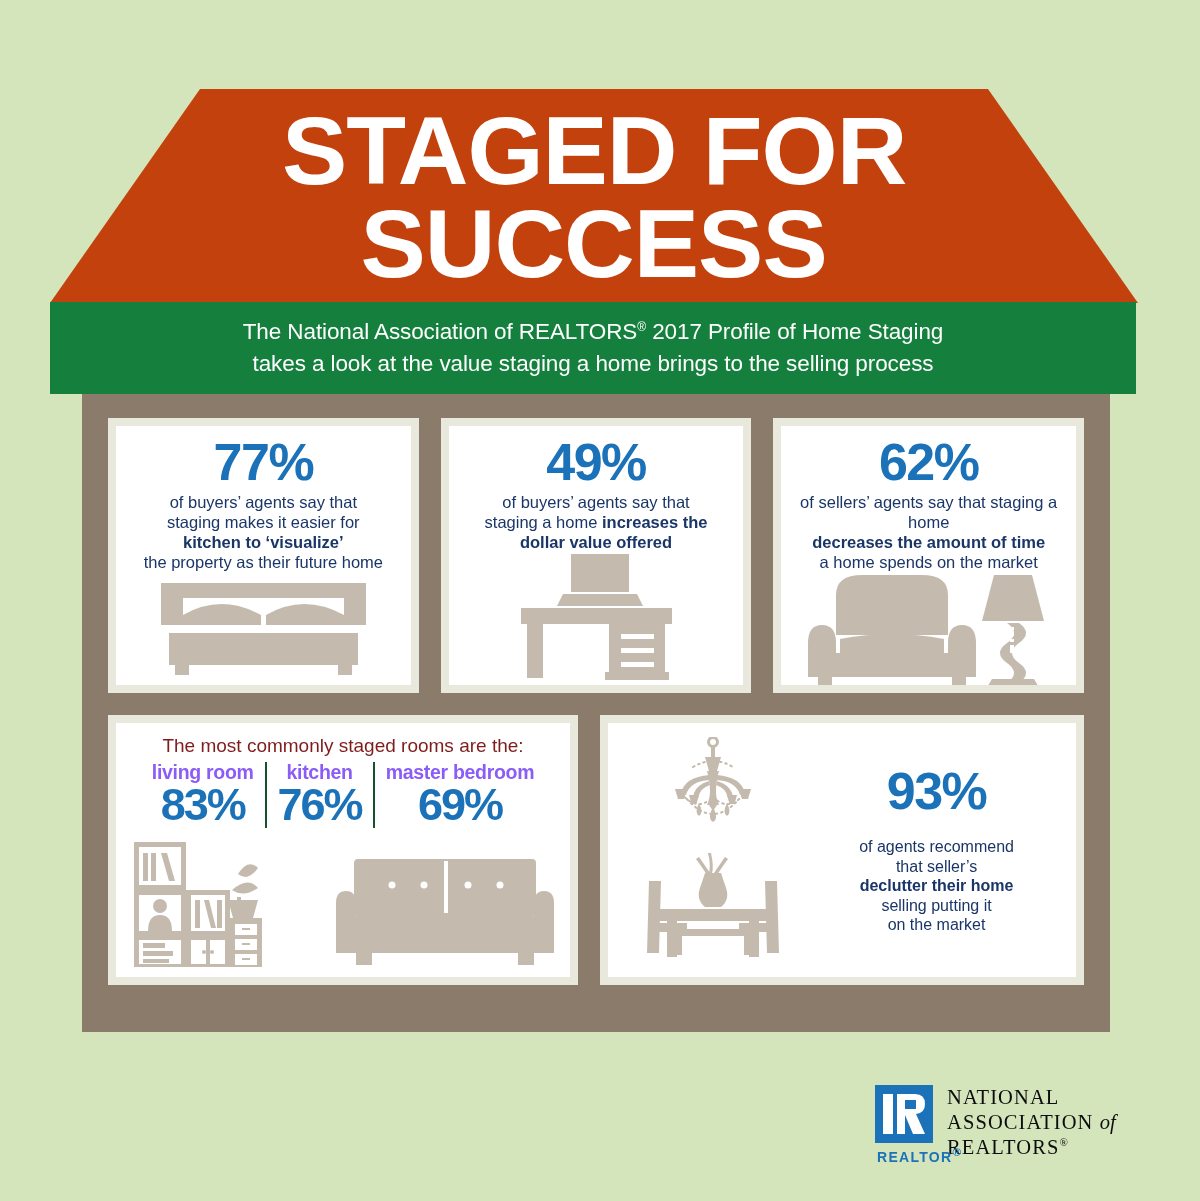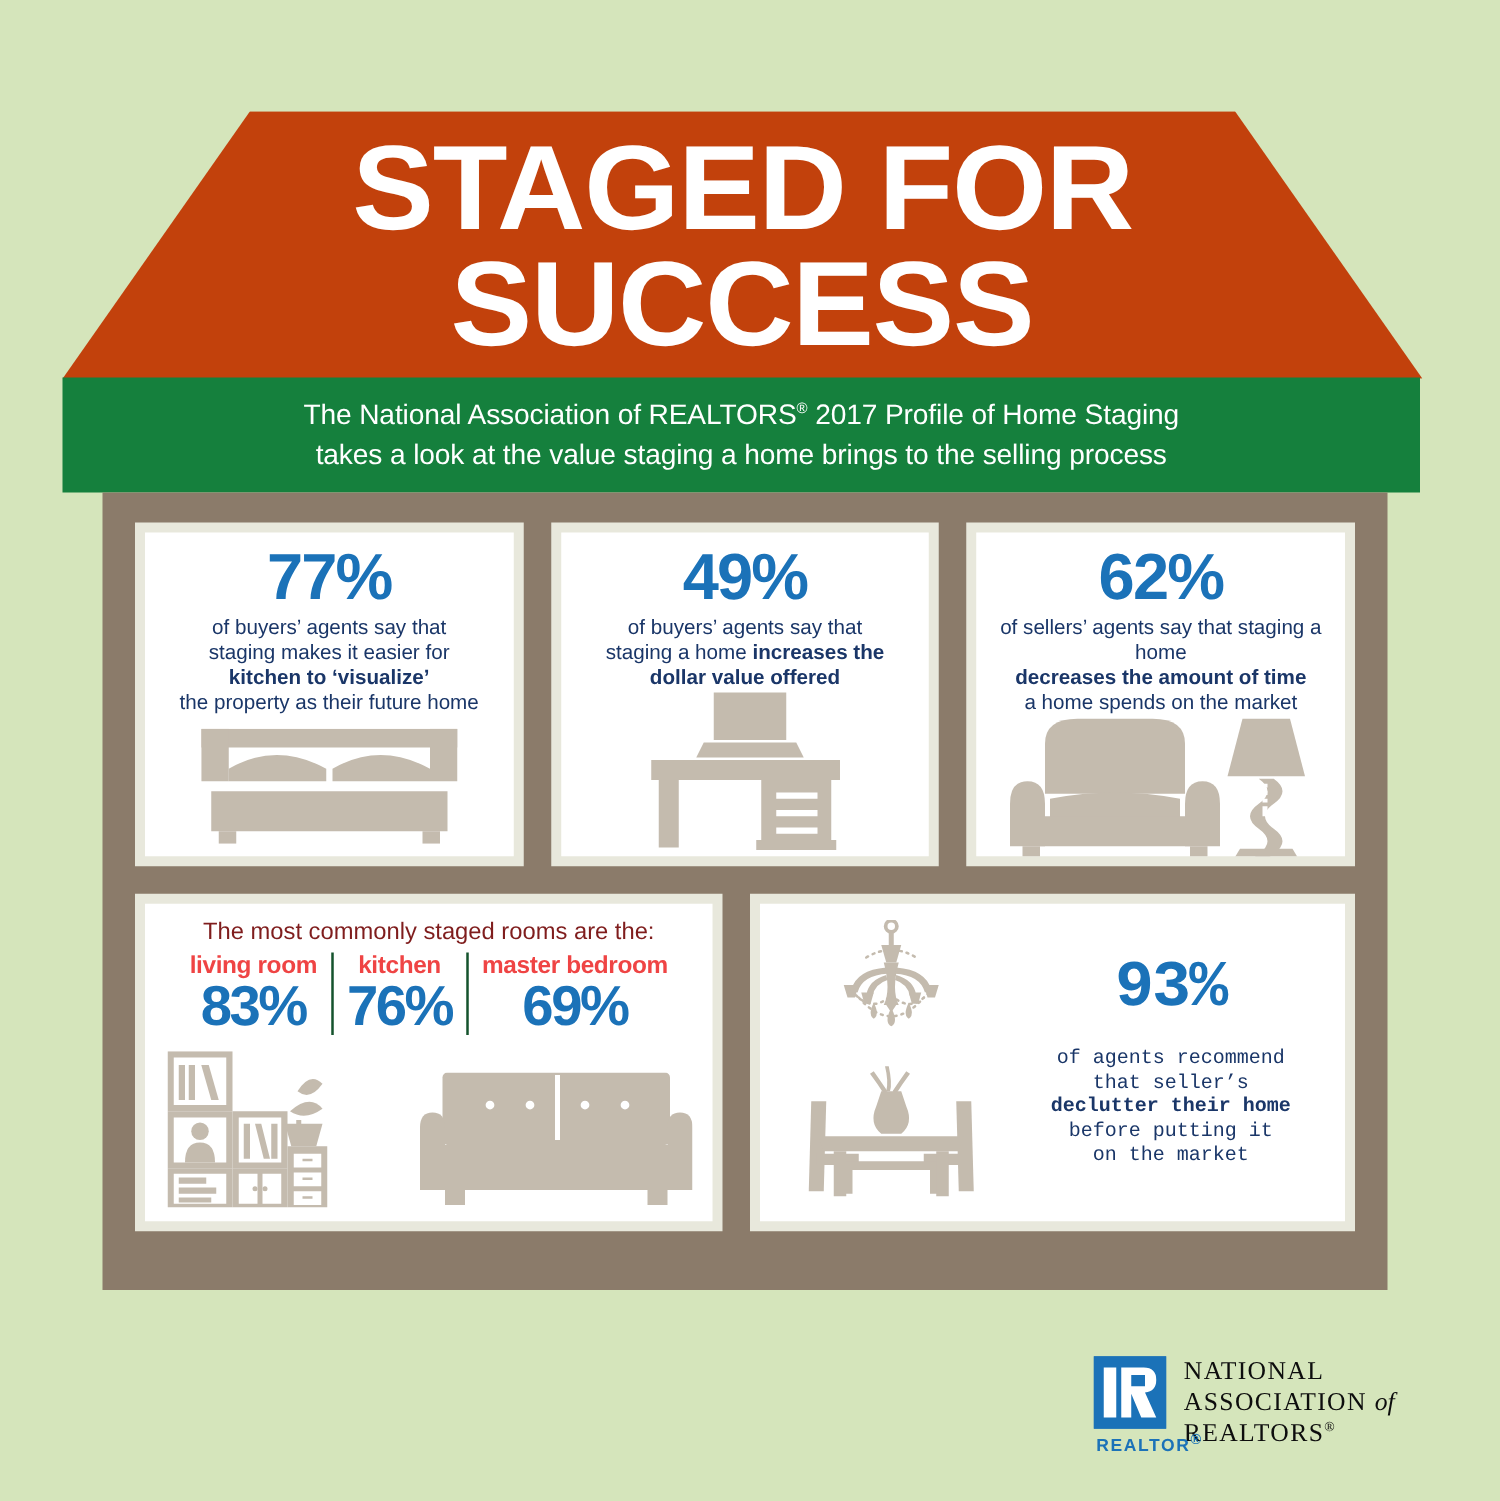--- a/index.html
+++ b/index.html
@@ -171,21 +171,21 @@
     align-items: flex-start;
   }
   .room-col {
     display: flex;
     flex-direction: column;
     align-items: center;
     padding: 0 11px;
   }
   .room-col + .room-col { border-left: 2px solid #14532d; justify-content: flex-end; }
   .room-label {
-    color: #ef4444;
+    color: #8b5cf6;
     font-weight: 900;
     font-size: 19.5px;
     line-height: 1.05;
     letter-spacing: -0.3px;
     white-space: nowrap;
   }
   .room-pct {
     color: #1b72b8;
     font-weight: 900;
     font-size: 45px;
@@ -200,21 +200,20 @@
     justify-content: space-between;
     width: 100%;
     padding: 0 6px 2px 8px;
   }
 
   
   .declutter-card .card-inner {
     flex-direction: row;
     align-items: center;
     padding: 6px 14px 6px 6px;
-    font-family: Liberation Mono, monospace;
   }
   .declutter-left {
     width: 44%;
     display: flex;
     flex-direction: column;
     align-items: center;
     justify-content: center;
     height: 100%;
   }
   .declutter-right {
@@ -576,21 +575,21 @@
               </svg>
             </div>
           </div>
 
           <div class="declutter-right">
             <div class="stat-number">93%</div>
             <div class="stat-text">
               <div>of agents recommend</div>
               <div>that seller’s</div>
               <div><b>declutter their home</b></div>
-              <div>before putting it</div>
+              <div>selling putting it</div>
               <div>on the market</div>
             </div>
           </div>
 
         </div>
       </div>
 
     </div>
   </div>
 </div>

